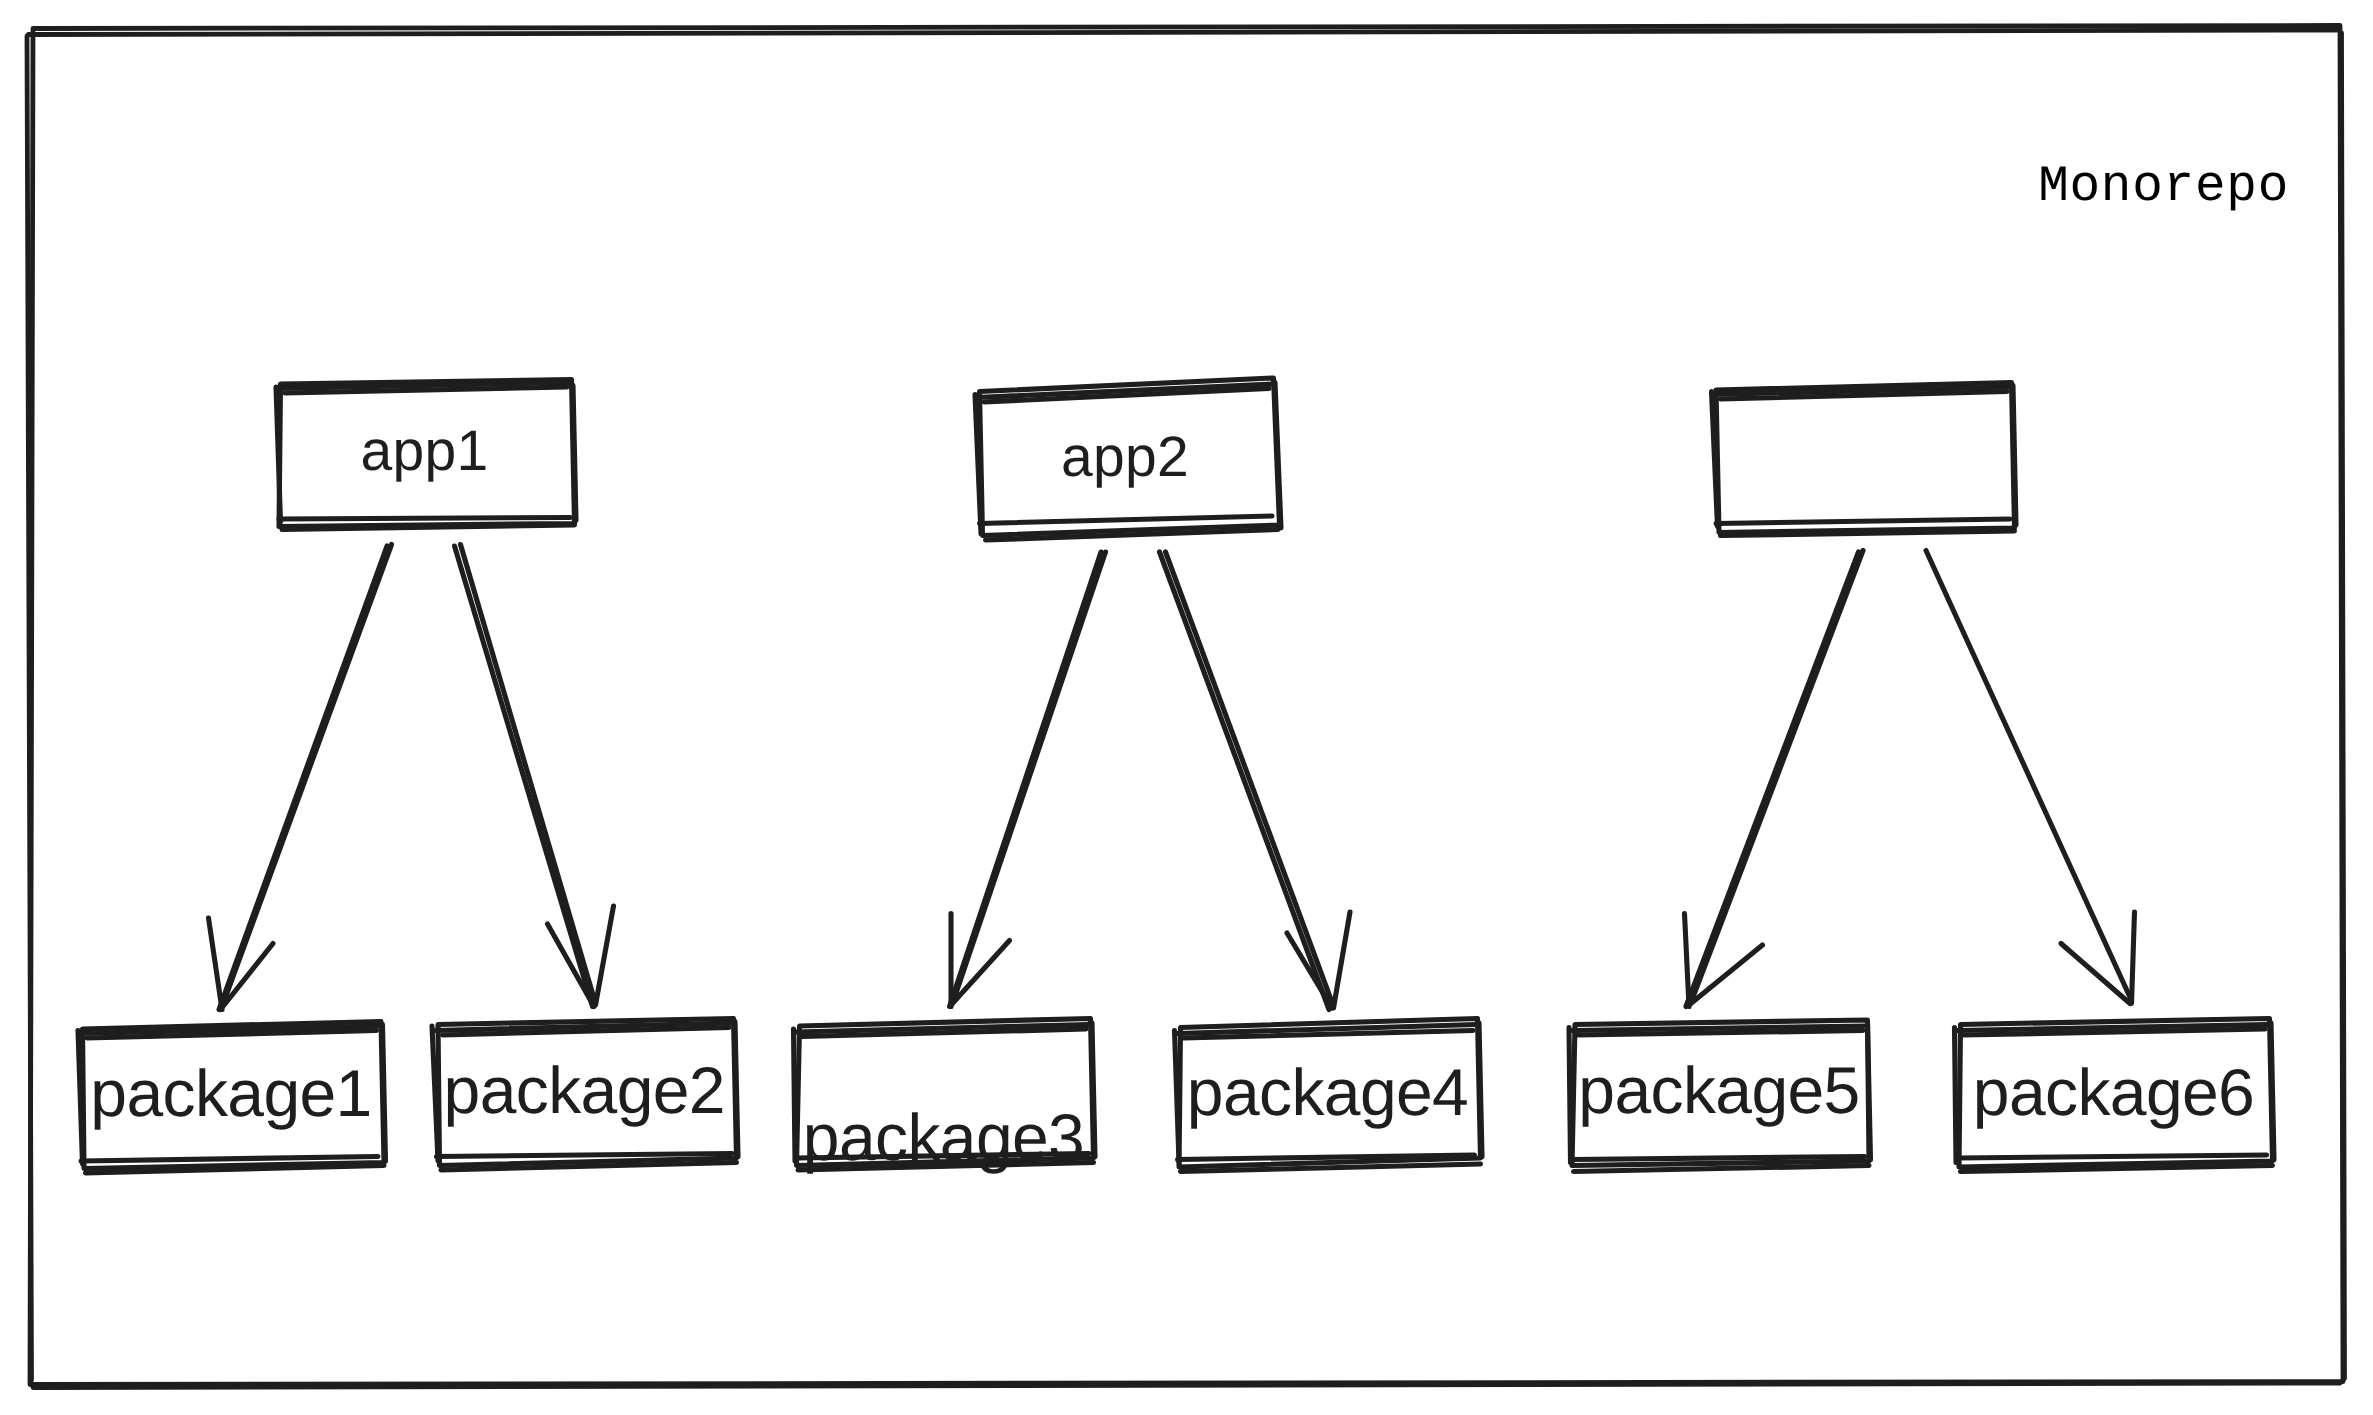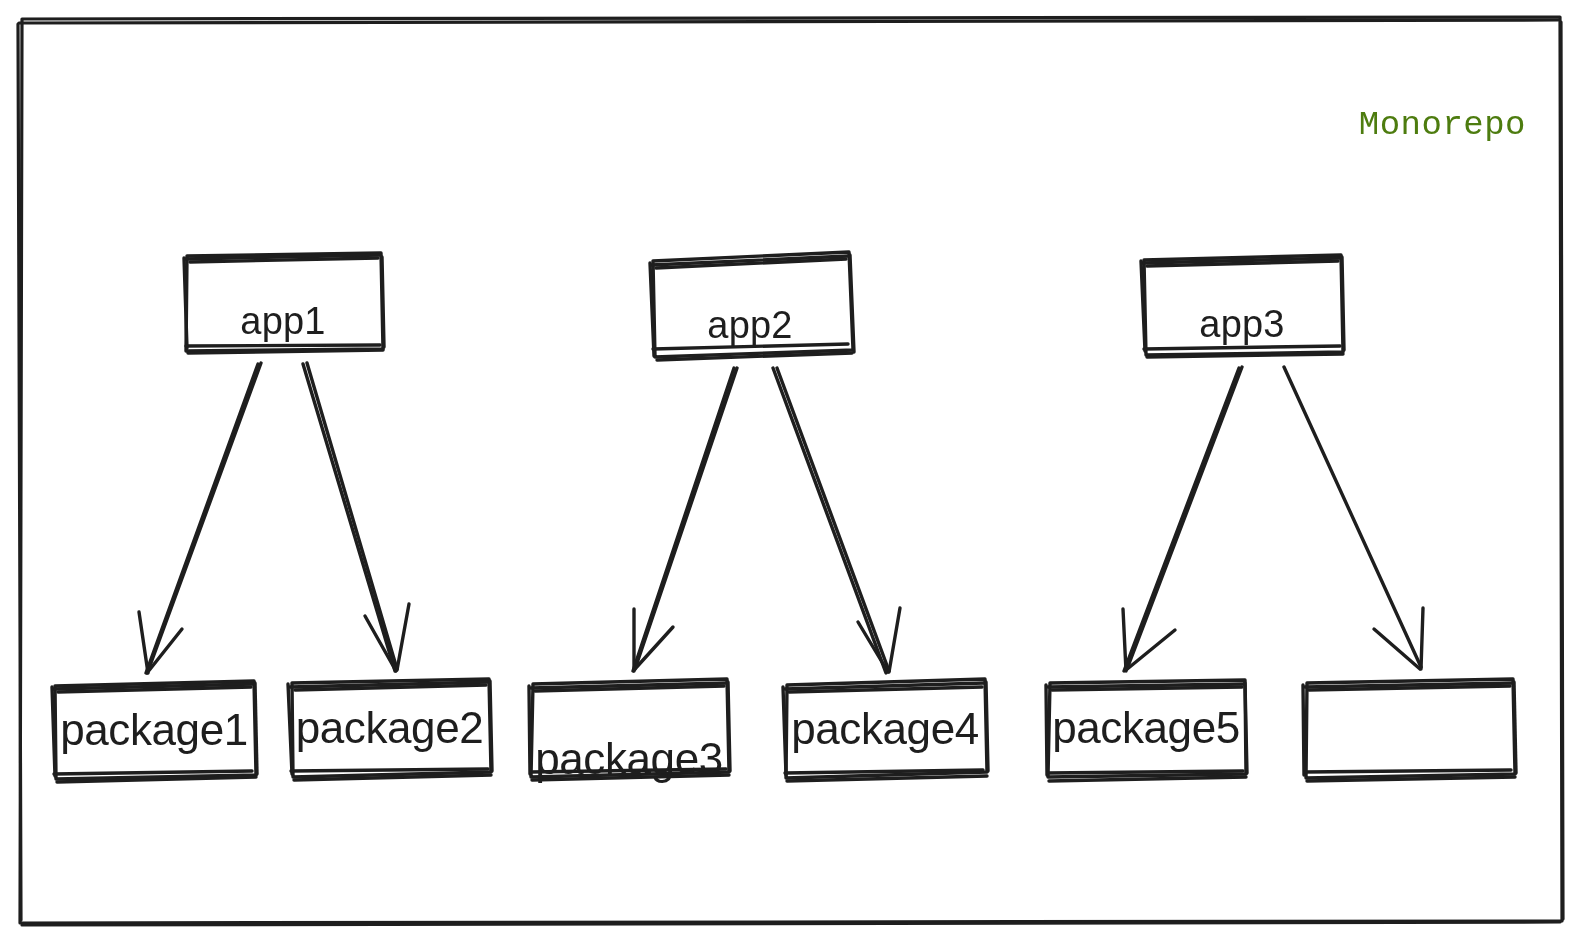--- a/index.html
+++ b/index.html
@@ -36,31 +36,30 @@
     color: #1e1e1e;
     white-space: nowrap;
     pointer-events: none;
     user-select: none;
   }
   .app-label {
     font-family: "Liberation Sans", sans-serif;
     font-size: 38px;
     font-weight: 400;
     letter-spacing: 0.2px;
-    margin-top: 20px;
   }
   .pkg-label {
     font-family: "Liberation Sans", sans-serif;
     font-size: 44px;
     font-weight: 400;
     letter-spacing: -0.4px;
   }
   .frame-title {
     position: absolute;
-    color: #4d7c0f;
+    color: #000000;
     font-family: "Liberation Mono", monospace;
     font-size: 34px;
     font-weight: 500;
     letter-spacing: 0.5px;
     white-space: nowrap;
     user-select: none;
   }
 </style>
 </head>
 <body>
@@ -208,26 +207,26 @@
       <path d="M1423,608 L1421,669"></path>
     </g>
   </svg>
 
   <div class="frame-title" style="right:56px; top:106px;">Monorepo</div>
 
   <div class="node-label app-label" style="left:184px; top:253px; width:198px; height:97px;">app1</div>
 
   <div class="node-label app-label" style="left:650px; top:255px; width:200px; height:100px;">app2</div>
 
-  <div class="node-label app-label" style="left:1141px; top:255px; width:202px; height:99px;">app3</div>
 
   <div class="node-label pkg-label" style="left:52px; top:681px; width:204px; height:97px;">package1</div>
 
   <div class="node-label pkg-label" style="left:288px; top:679px; width:203px; height:97px;">package2</div>
 
   <div class="node-label pkg-label" style="left:529px; top:710px; width:200px; height:98px;">package3</div>
 
   <div class="node-label pkg-label" style="left:783px; top:679px; width:204px; height:99px;">package4</div>
 
   <div class="node-label pkg-label" style="left:1046px; top:679px; width:200px; height:98px;">package5</div>
 
+  <div class="node-label pkg-label" style="left:1303px; top:679px; width:212px; height:99px;">package6</div>
 
 </div>
 
 </body></html>

